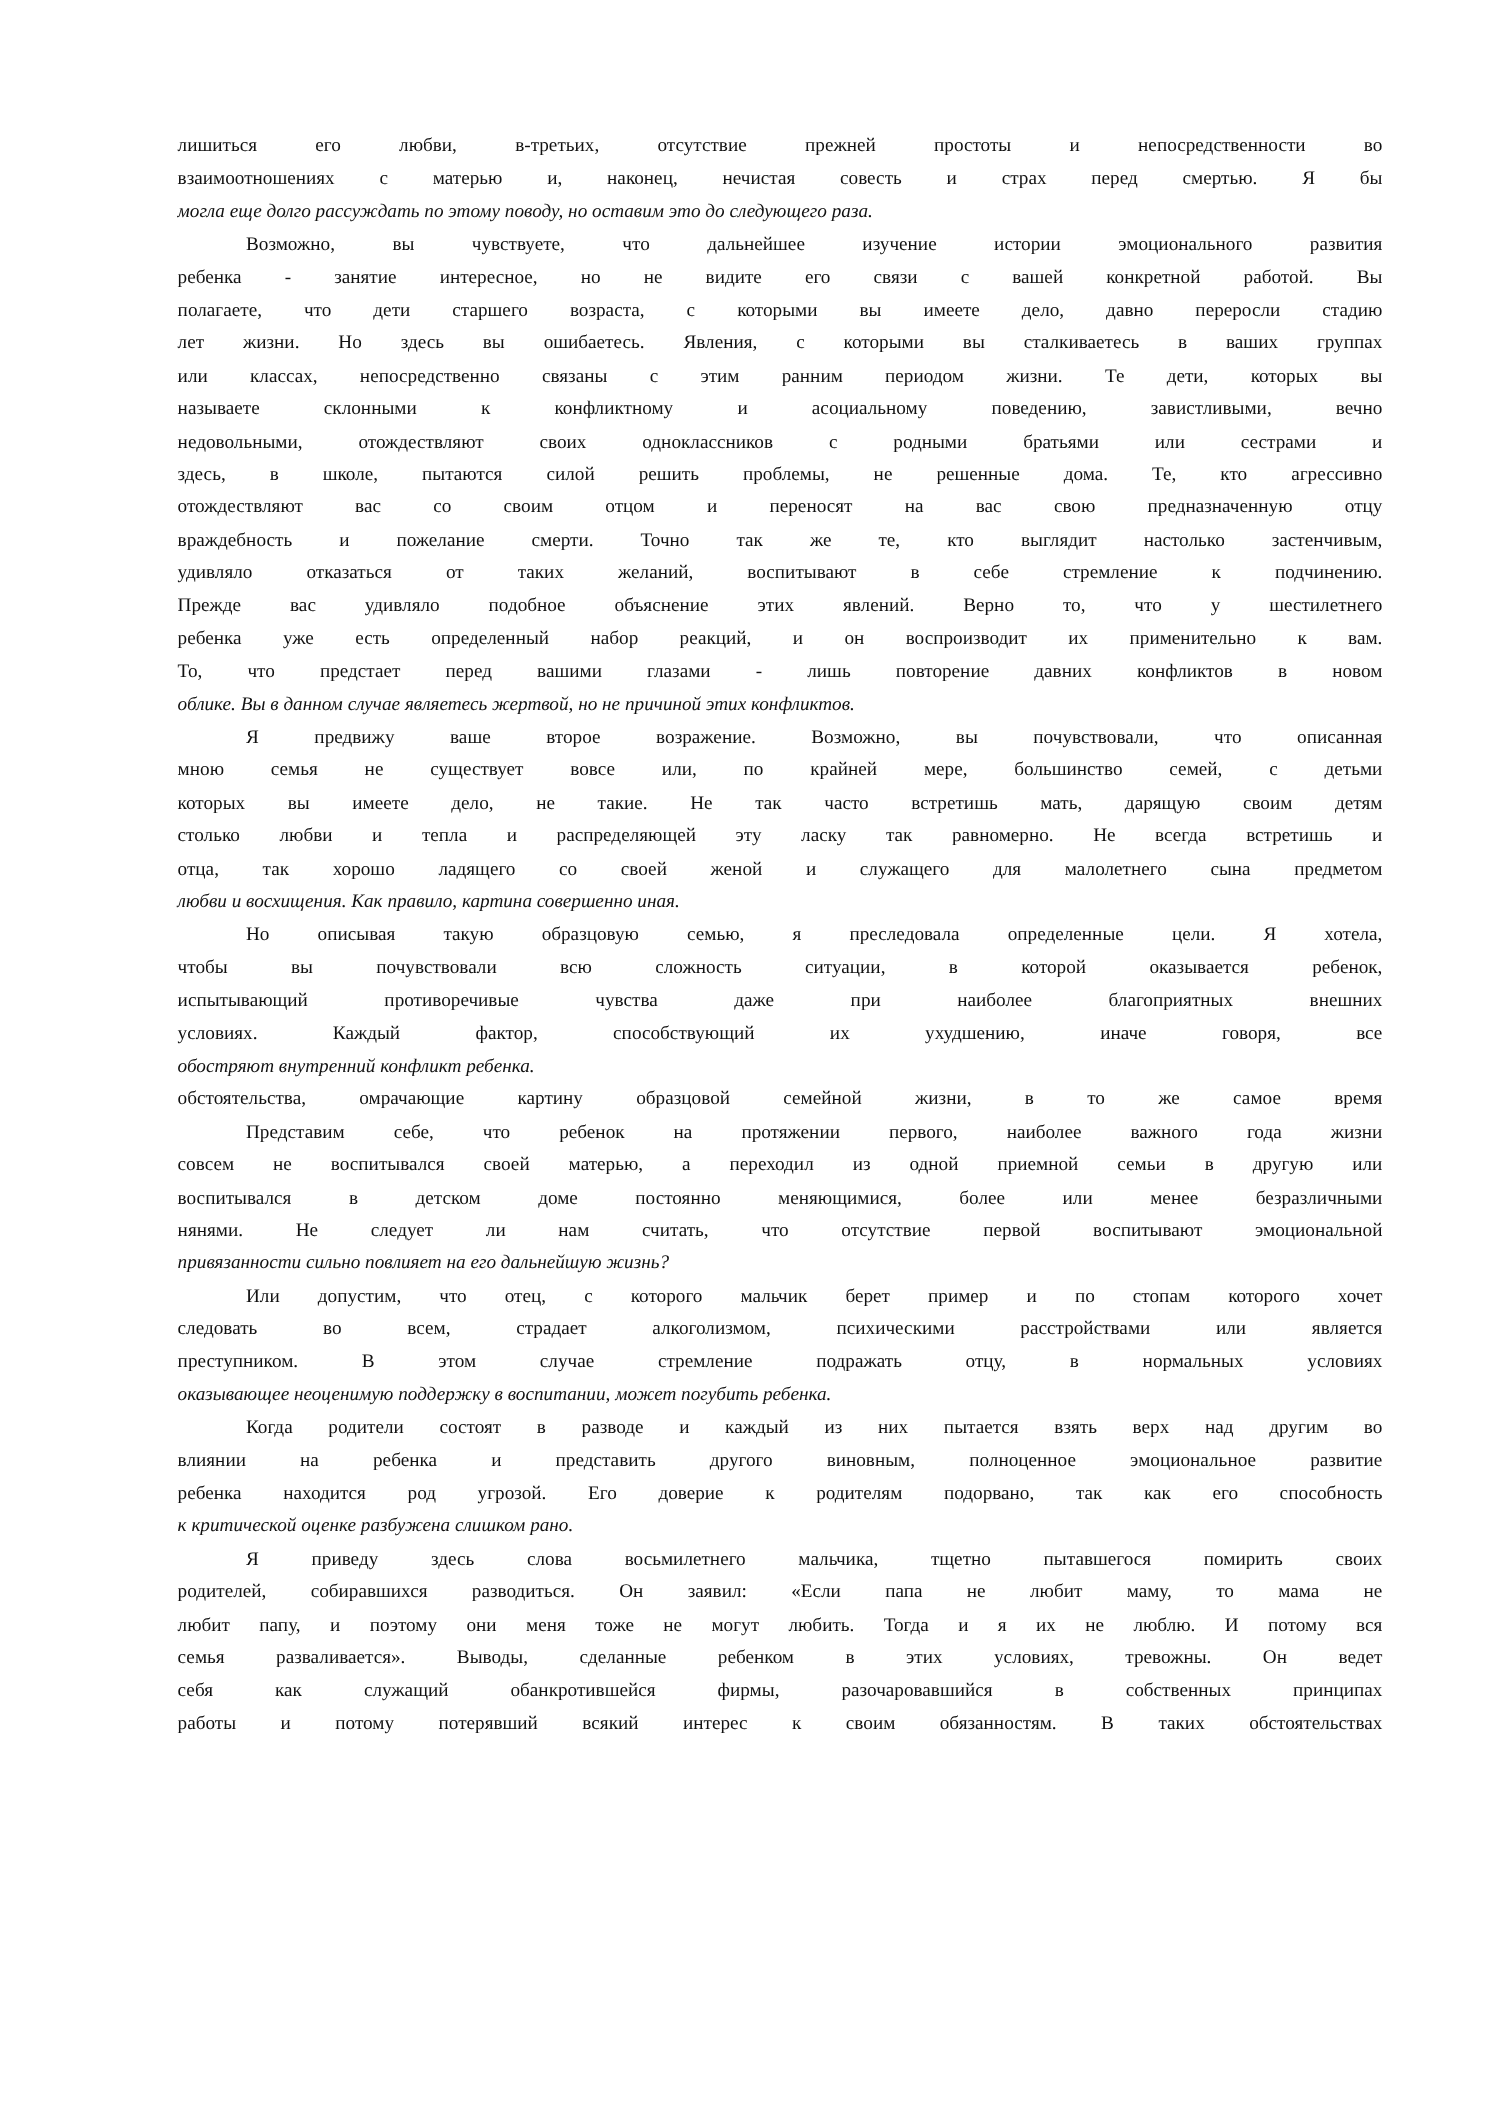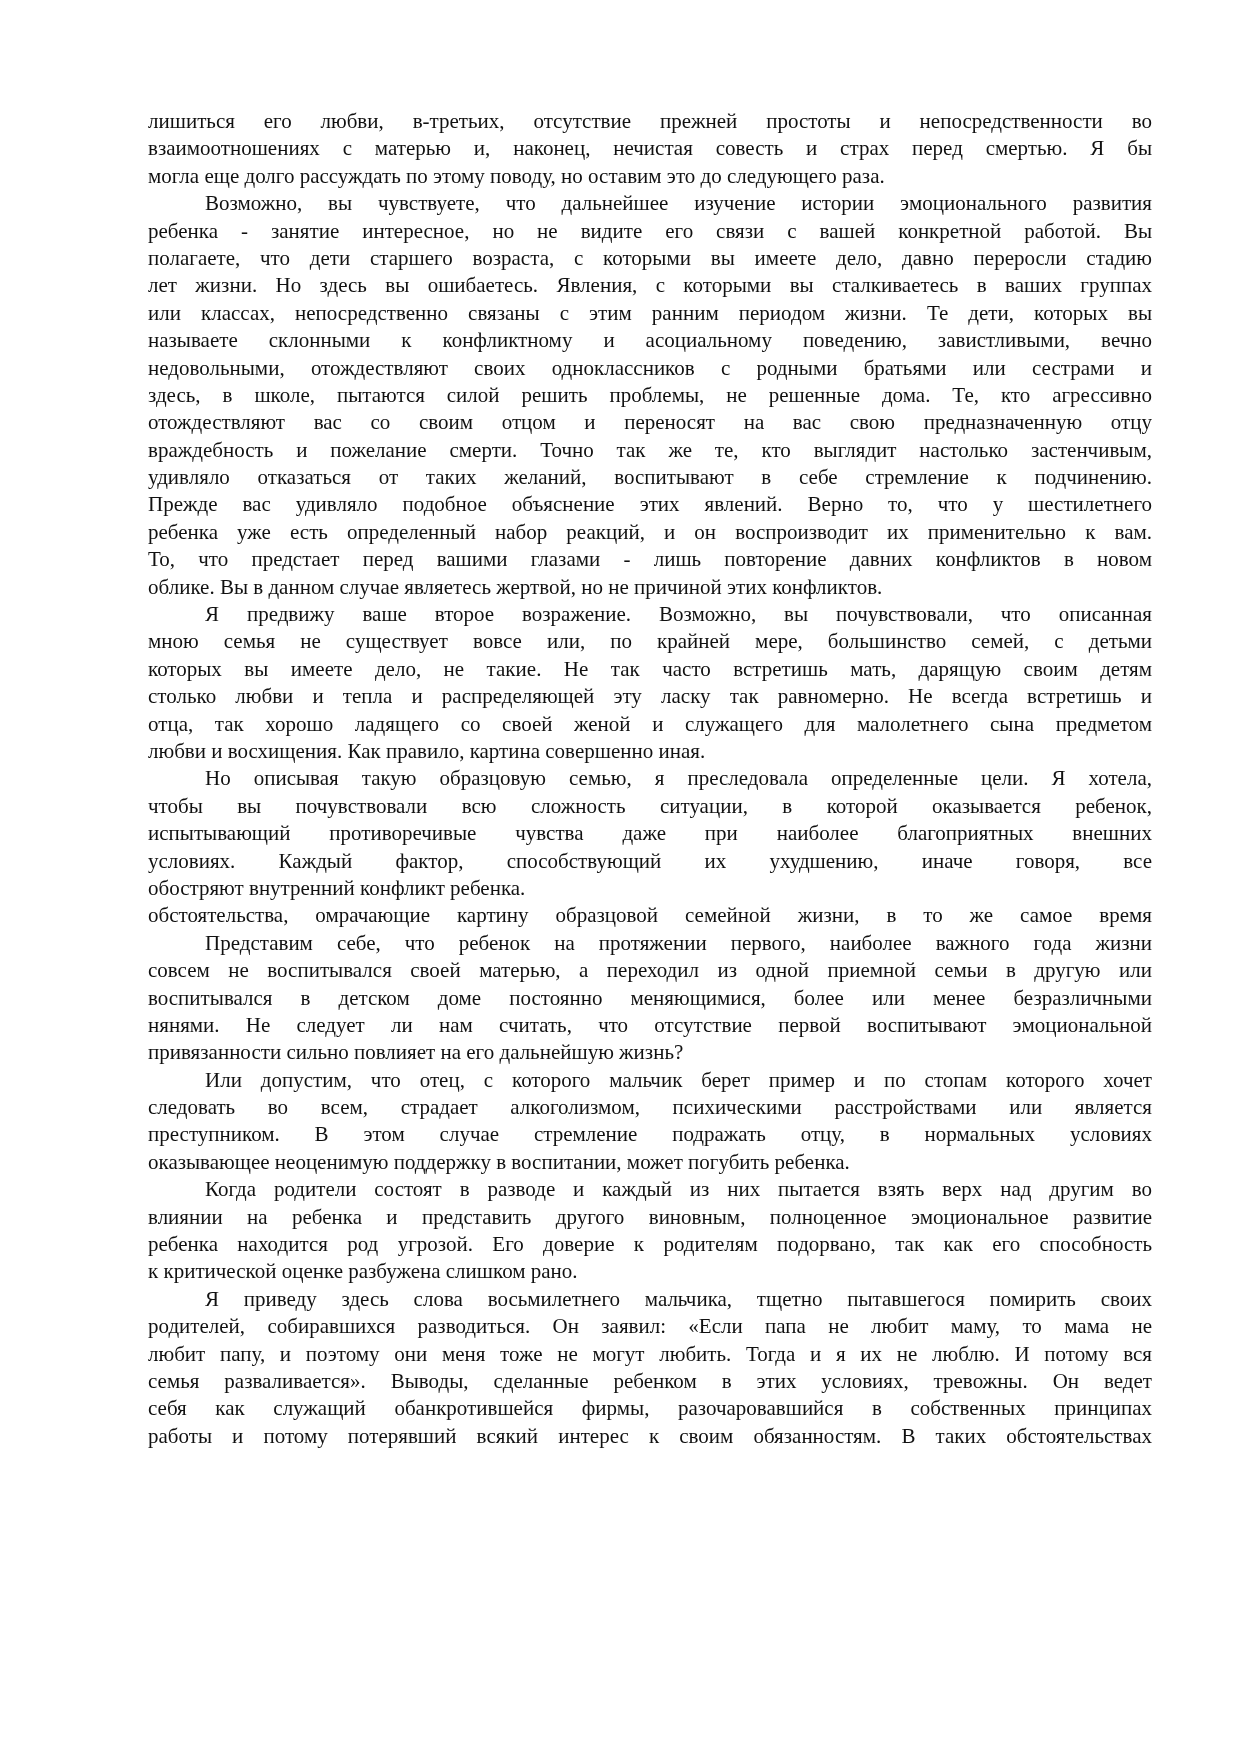--- a/index.html
+++ b/index.html
@@ -1,26 +1,26 @@
 <!DOCTYPE html>
 <html><head>
 <meta charset="utf-8">
 <style>
   html, body { margin: 0; padding: 0; background: #ffffff; }
   body { width: 1240px; height: 1754px; position: relative; overflow: hidden; }
   .page {
     position: absolute; left: 148px; top: 108px; width: 1004px;
     font-family: "Liberation Serif", "DejaVu Serif", serif;
-    font-size: 21px; line-height: 27.4px; color: #111111;
+    font-size: 16px; line-height: 27.4px; color: #111111;
   }
   .line {
     display: block; height: 27.4px; white-space: nowrap;
     text-align: justify; text-align-last: justify;
   }
-  .line.last { text-align-last: left; }
+  .line.last { text-align-last: left; font-style: italic; }
   .line.indent { padding-left: 57px; }
 </style>
 </head>
 <body>
 
 <div class="page" id="page">
     <div>
       <span class="line">лишиться его любви, в-третьих, отсутствие прежней простоты и непосредственности во</span>
       <span class="line">взаимоотношениях с матерью и, наконец, нечистая совесть и страх перед смертью. Я бы</span>
       <span class="line last">могла еще долго рассуждать по этому поводу, но оставим это до следующего раза.</span>

